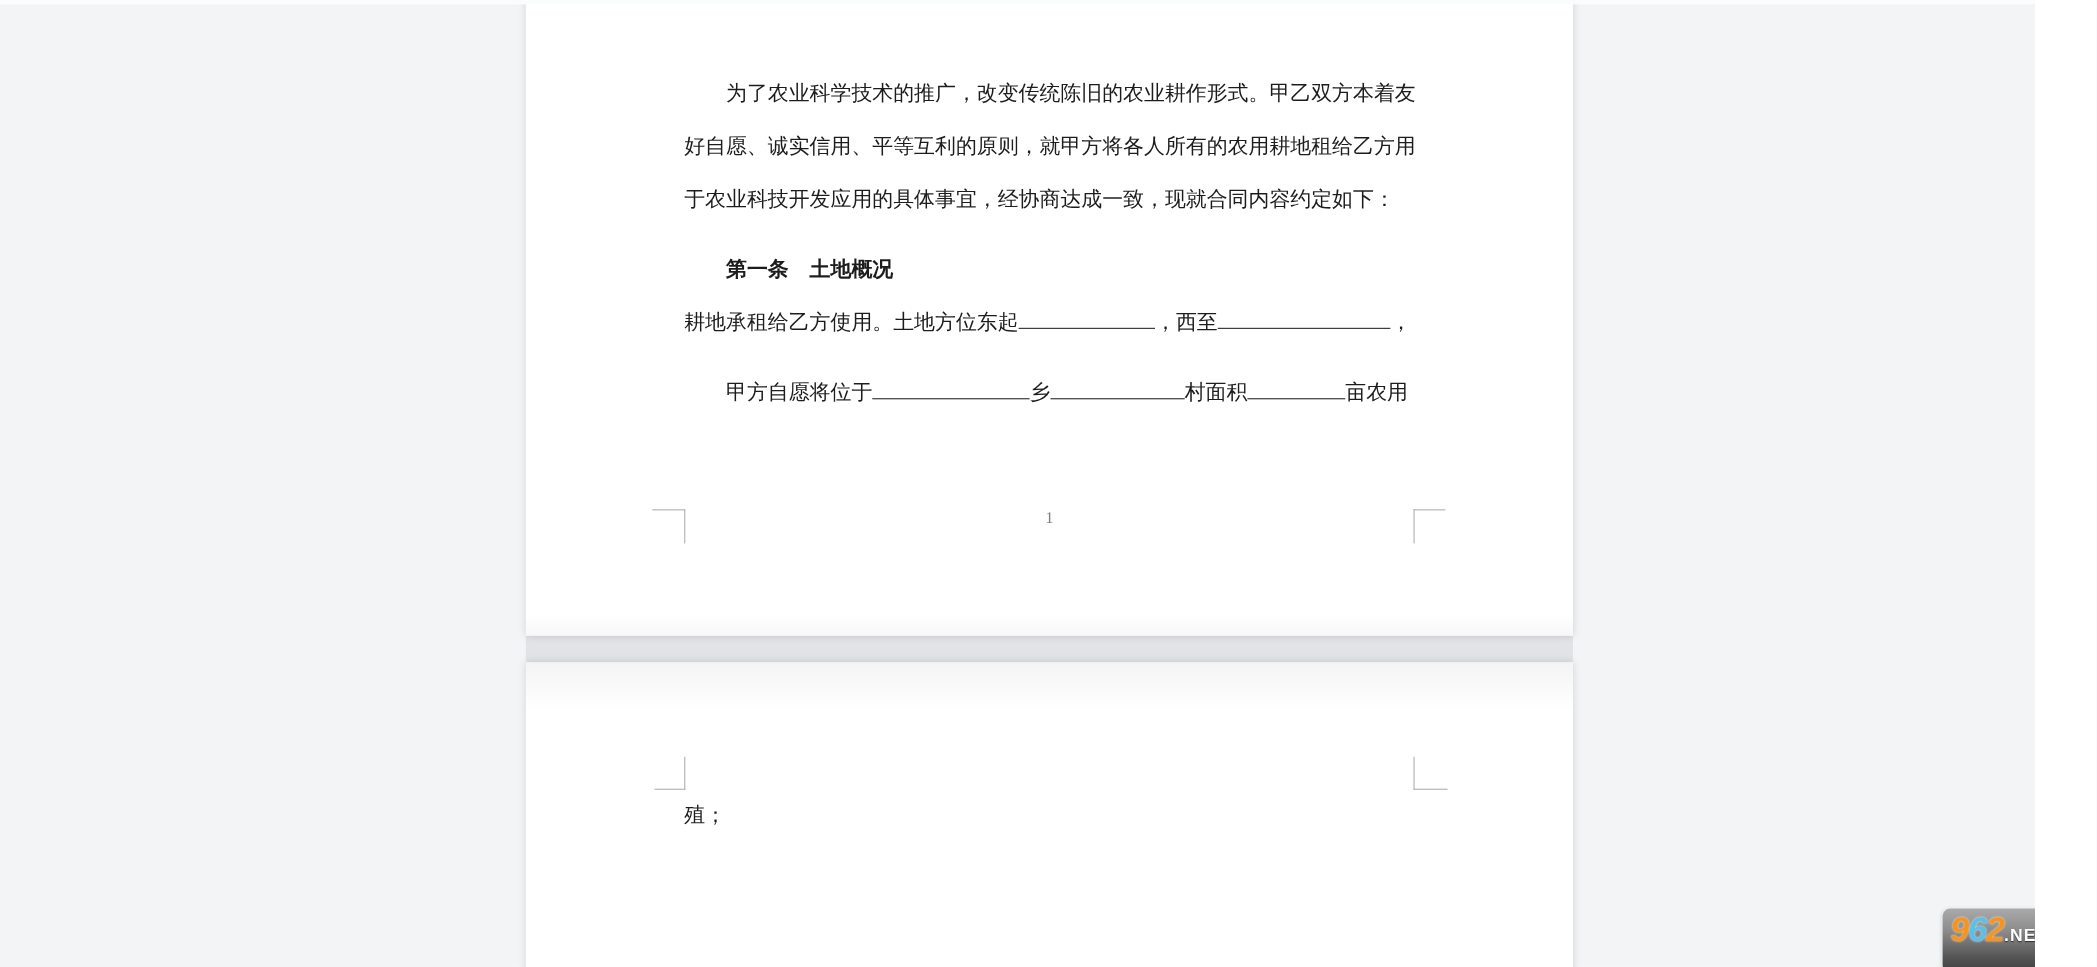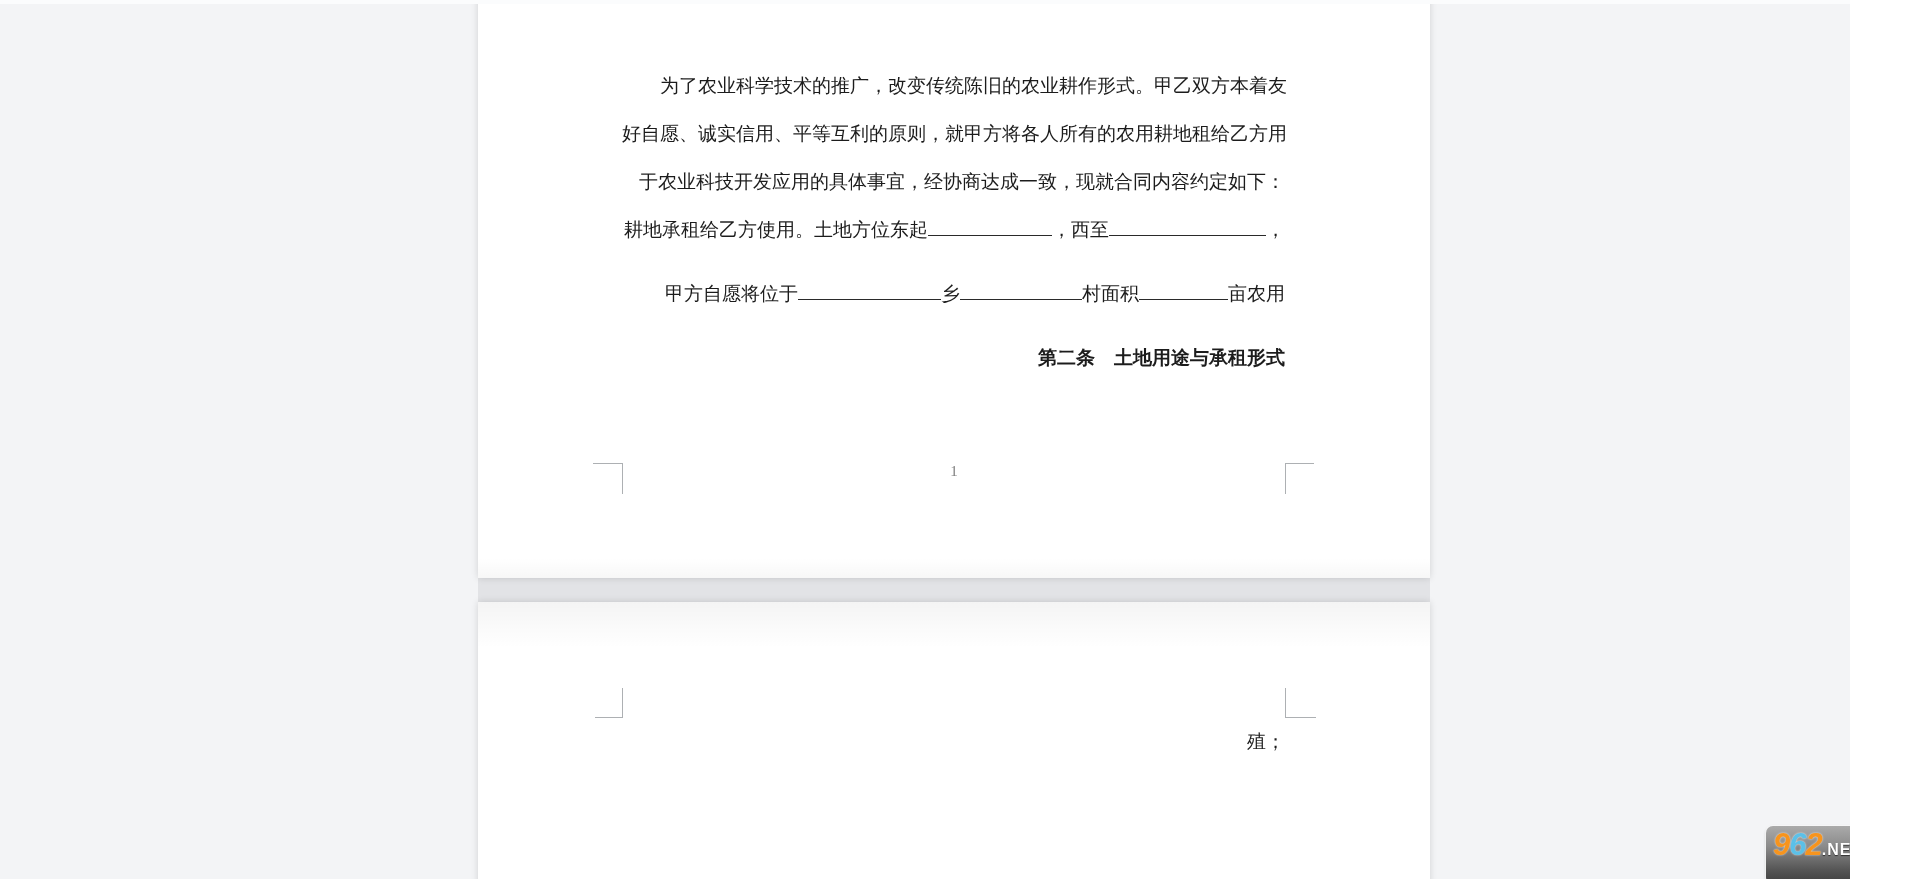--- a/index.html
+++ b/index.html
@@ -37,21 +37,21 @@
   .doc-content{
     position:absolute;
     width:663px;
     color:#1c1c1c;
     font-size:19px;
     line-height:48px;
   }
   #content-1{left:144px;top:102px;} 
   #content-2{left:144px;top:116px;}
   .doc-line{
-    height:48px;white-space:nowrap;text-align:right;
+    height:48px;white-space:nowrap;
   }
   .doc-line.jfy{
     text-align:justify;
     text-align-last:justify;
     text-justify:inter-character;
   }
   .doc-line.heading{font-weight:bold;}
   .doc-line.para-start{margin-top:16px;}
   .indent{display:inline-block;width:38px;}
   .blank{
@@ -123,23 +123,23 @@
 
 <div id="viewport">
 
   <div class="page-gap"></div>
 
   <div class="page" id="page-1">
     <div class="doc-content" id="content-1">
         <div class="doc-line jfy"><span class="indent"></span><span>为了农业科学技术的推广，改变传统陈旧的农业耕作形式。甲乙双方本着友</span></div>
         <div class="doc-line jfy"><span>好自愿、诚实信用、平等互利的原则，就甲方将各人所有的农用耕地租给乙方用</span></div>
         <div class="doc-line"><span>于农业科技开发应用的具体事宜，经协商达成一致，现就合同内容约定如下：</span></div>
+        <div class="doc-line heading para-start"><span class="indent"></span><span>第一条　土地概况</span></div>
         <div class="doc-line"><span>耕地承租给乙方使用。土地方位东起</span><span class="blank" style="width: 124px;"></span><span>，西至</span><span class="blank" style="width: 157px;"></span><span>，</span></div>
         <div class="doc-line para-start"><span class="indent"></span><span>甲方自愿将位于</span><span class="blank" style="width: 143px;"></span><span>乡</span><span class="blank" style="width: 122px;"></span><span>村面积</span><span class="blank" style="width: 89px;"></span><span>亩农用</span></div>
-        <div class="doc-line heading para-start"><span class="indent"></span><span>第二条　土地用途与承租形式</span></div>
       </div>
     <div class="mark mark-bl" style="left:115px;top:503px;width:29px;height:30px;"></div>
     <div class="mark mark-br" style="left:807px;top:503px;width:28px;height:30px;"></div>
     <div class="page-number">1</div>
   </div>
 
   <div class="page" id="page-2">
     <div class="mark mark-tl" style="left:117px;top:86px;width:27px;height:29px;"></div>
     <div class="mark mark-tr" style="left:807px;top:86px;width:30px;height:29px;"></div>
     <div class="doc-content" id="content-2">

